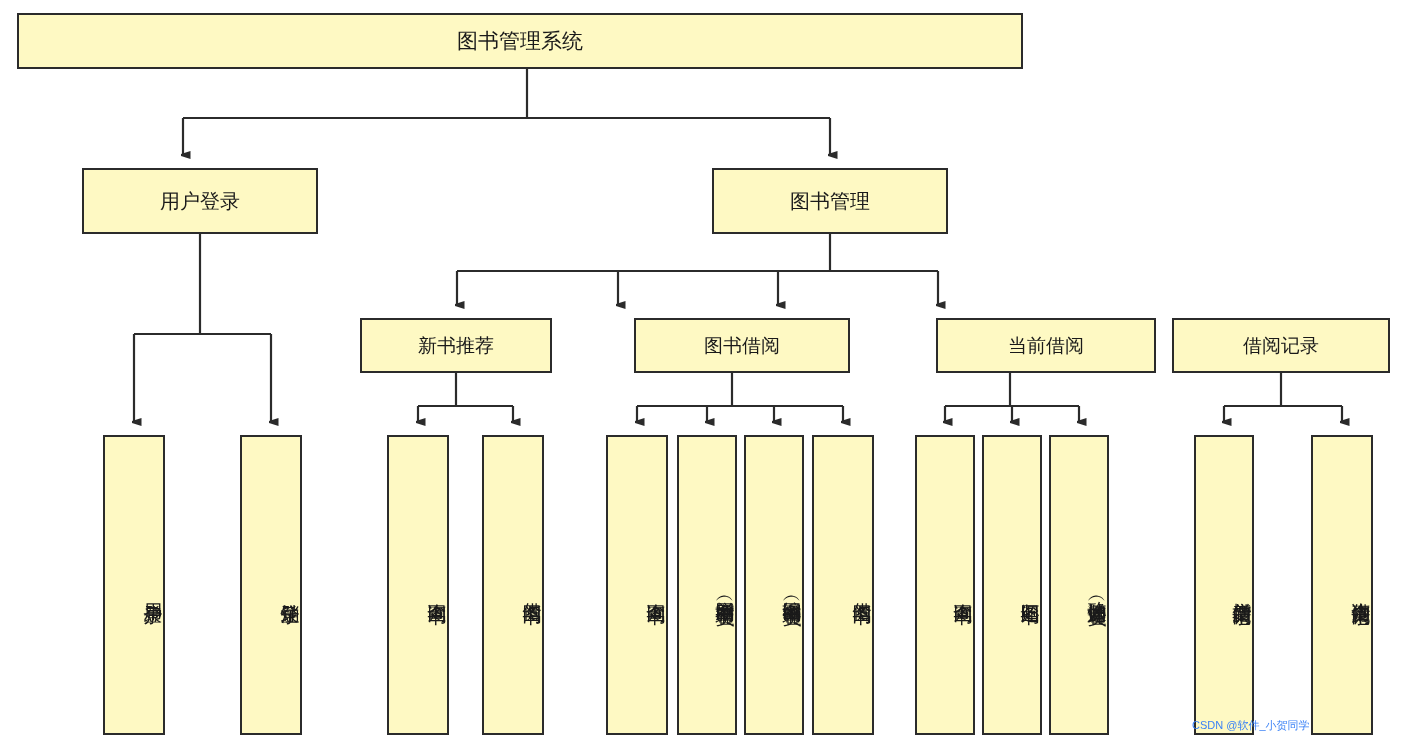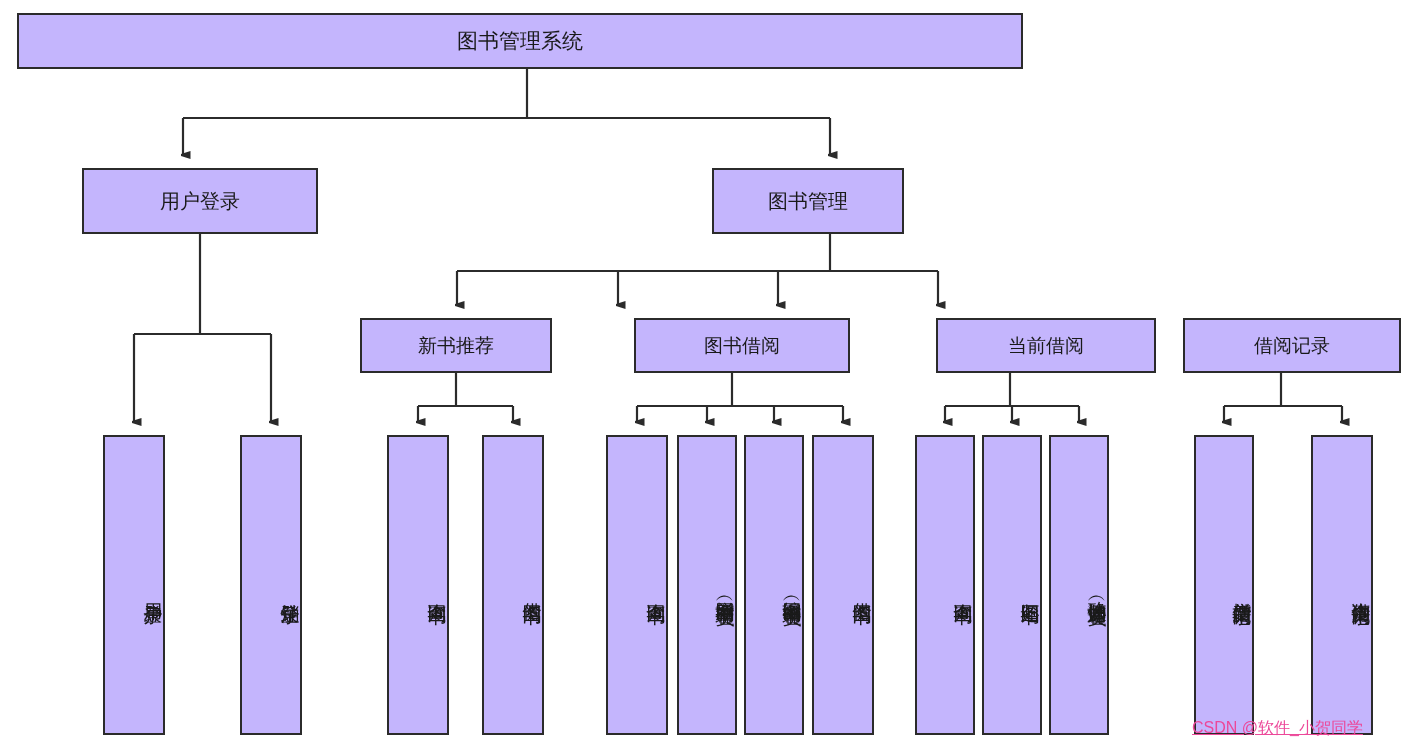--- a/index.html
+++ b/index.html
@@ -22,21 +22,21 @@
     left: 0;
     top: 0;
     width: 1405px;
     height: 747px;
     pointer-events: none;
   }
   .node {
     position: absolute;
     box-sizing: border-box;
     border: 2px solid #2b2b2b;
-    background: #c4b5fd;
+    background: #fef9c3;
     display: flex;
     align-items: center;
     justify-content: center;
     text-align: center;
     color: #1a1a1a;
   }
   .node.root {
     font-size: 21px;
   }
   .node.level1 {
@@ -55,24 +55,23 @@
     line-height: 1.05;
     letter-spacing: 1px;
   }
   .node.leaf .lbl {
     writing-mode: vertical-rl;
     text-orientation: upright;
     display: block;
   }
   .watermark {
     position: absolute;
-    color: #ec4899;
-    font-size: 16px;
+    color: #3b82f6;
+    font-size: 11px;
     white-space: nowrap;
-    text-decoration: underline;
   }
 </style>
 </head>
 <body>
 
 <div id="canvas">
 
   <svg id="edges" xmlns="http://www.w3.org/2000/svg">
     <defs>
       <marker id="arrow" markerWidth="10" markerHeight="10" refX="5" refY="7.5" orient="auto" markerUnits="userSpaceOnUse">
@@ -116,33 +115,33 @@
       </g>
   </svg>
 
   <div id="nodes-layer">
       <div class="node root" style="left: 17px; top: 13px; width: 1006px; height: 56px;">
         <span class="lbl">图书管理系统</span>
       </div>
       <div class="node level1" style="left: 82px; top: 168px; width: 236px; height: 66px;">
         <span class="lbl">用户登录</span>
       </div>
-      <div class="node level1" style="left: 712px; top: 168px; width: 192px; height: 66px;">
+      <div class="node level1" style="left: 712px; top: 168px; width: 236px; height: 66px;">
         <span class="lbl">图书管理</span>
       </div>
       <div class="node level2" style="left: 360px; top: 318px; width: 192px; height: 55px;">
         <span class="lbl">新书推荐</span>
       </div>
       <div class="node level2" style="left: 634px; top: 318px; width: 216px; height: 55px;">
         <span class="lbl">图书借阅</span>
       </div>
       <div class="node level2" style="left: 900px; top: 318px; width: 220px; height: 55px; margin-left: 36px;">
         <span class="lbl">当前借阅</span>
       </div>
-      <div class="node level2" style="left: 1172px; top: 318px; width: 218px; height: 55px; margin-left: 11px;">
+      <div class="node level2" style="left: 1172px; top: 318px; width: 218px; height: 55px;">
         <span class="lbl">借阅记录</span>
       </div>
       <div class="node leaf" style="left: 103px; top: 435px; width: 62px; height: 300px;">
         <span class="lbl">用户登录</span>
       </div>
       <div class="node leaf" style="left: 240px; top: 435px; width: 62px; height: 300px;">
         <span class="lbl">注销登录</span>
       </div>
       <div class="node leaf" style="left: 387px; top: 435px; width: 62px; height: 300px;">
         <span class="lbl">查询图书</span>

